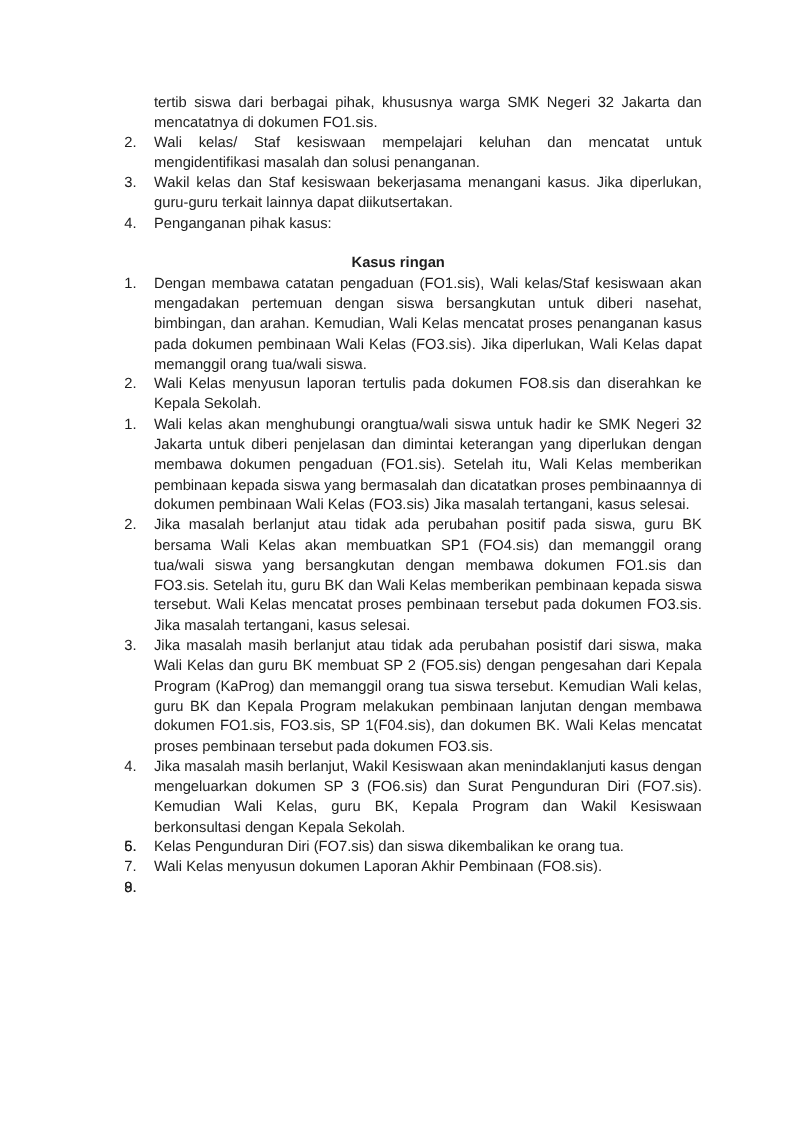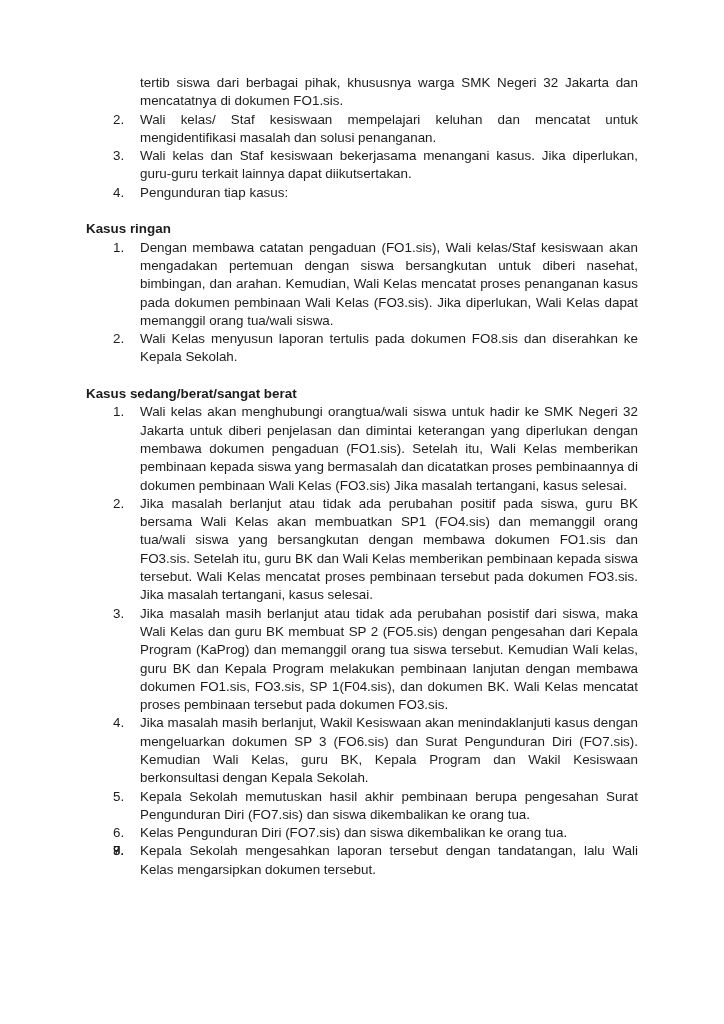--- a/index.html
+++ b/index.html
@@ -12,21 +12,21 @@
     width: 724px;
     height: 1024px;
     background: #ffffff;
     overflow: hidden;
     font-family: "Liberation Sans", sans-serif;
     color: #1d1d1d;
   }
   .content {
     position: absolute;
     left: 86px;
-    top: 74px;
+    top: 84px;
     width: 552px;
     font-size: 13.4px;
     line-height: 18.3px;
   }
   .para-hang {
     margin: 0;
     padding-left: 54px;
     text-align: justify;
   }
   .num-list {
@@ -41,94 +41,93 @@
   .num-item .num {
     position: absolute;
     left: 27px;
     top: 0;
   }
   .heading {
     margin: 18.3px 0 0 0;
     font-size: 13.4px;
     line-height: 18.3px;
     font-weight: 700;
-    text-align: left;
+    text-align: center;
   }
 </style>
 </head>
 <body>
 
 <div class="page">
   <div class="content">
 
     <p class="para-hang">tertib siswa dari berbagai pihak, khususnya warga SMK Negeri 32 Jakarta dan mencatatnya di dokumen FO1.sis.</p>
 
     <div class="num-list">
 
         <div class="num-item">
           <span class="num">2.</span><span class="txt">Wali kelas/ Staf kesiswaan mempelajari keluhan dan mencatat untuk mengidentifikasi masalah dan solusi penanganan.</span>
         </div>
 
         <div class="num-item">
-          <span class="num">3.</span><span class="txt">Wali kelas dan Staf kesiswaan bekerjasama menangani kasus. Jika diperlukan, guru-guru terkait lainnya dapat diikutsertakan.</span>
+          <span class="num">3.</span><span class="txt">Wakil kelas dan Staf kesiswaan bekerjasama menangani kasus. Jika diperlukan, guru-guru terkait lainnya dapat diikutsertakan.</span>
         </div>
 
         <div class="num-item">
-          <span class="num">4.</span><span class="txt">Pengunduran tiap kasus:</span>
+          <span class="num">4.</span><span class="txt">Penganganan pihak kasus:</span>
         </div>
       </div>
 
     <h2 class="heading">Kasus ringan</h2>
 
     <div class="num-list">
 
         <div class="num-item">
           <span class="num">1.</span><span class="txt">Dengan membawa catatan pengaduan (FO1.sis), Wali kelas/Staf kesiswaan akan mengadakan pertemuan dengan siswa bersangkutan untuk diberi nasehat, bimbingan, dan arahan. Kemudian, Wali Kelas mencatat proses penanganan kasus pada dokumen pembinaan Wali Kelas (FO3.sis). Jika diperlukan, Wali Kelas dapat memanggil orang tua/wali siswa.</span>
         </div>
 
         <div class="num-item">
           <span class="num">2.</span><span class="txt">Wali Kelas menyusun laporan tertulis pada dokumen FO8.sis dan diserahkan ke Kepala Sekolah.</span>
         </div>
       </div>
 
-    <h2 class="heading">Kasus sedang/berat/sangat berat</h2>
 
     <div class="num-list">
 
         <div class="num-item">
           <span class="num">1.</span><span class="txt">Wali kelas akan menghubungi orangtua/wali siswa untuk hadir ke SMK Negeri 32 Jakarta untuk diberi penjelasan dan dimintai keterangan yang diperlukan dengan membawa dokumen pengaduan (FO1.sis). Setelah itu, Wali Kelas memberikan pembinaan kepada siswa yang bermasalah dan dicatatkan proses pembinaannya di dokumen pembinaan Wali Kelas (FO3.sis) Jika masalah tertangani, kasus selesai.</span>
         </div>
 
         <div class="num-item">
           <span class="num">2.</span><span class="txt">Jika masalah berlanjut atau tidak ada perubahan positif pada siswa, guru BK bersama Wali Kelas akan membuatkan SP1 (FO4.sis) dan memanggil orang tua/wali siswa yang bersangkutan dengan membawa dokumen FO1.sis dan FO3.sis. Setelah itu, guru BK dan Wali Kelas memberikan pembinaan kepada siswa tersebut. Wali Kelas mencatat proses pembinaan tersebut pada dokumen FO3.sis. Jika masalah tertangani, kasus selesai.</span>
         </div>
 
         <div class="num-item">
           <span class="num">3.</span><span class="txt">Jika masalah masih berlanjut atau tidak ada perubahan posistif dari siswa, maka Wali Kelas dan guru BK membuat SP 2 (FO5.sis) dengan pengesahan dari Kepala Program (KaProg) dan memanggil orang tua siswa tersebut. Kemudian Wali kelas, guru BK dan Kepala Program melakukan pembinaan lanjutan dengan membawa dokumen FO1.sis, FO3.sis, SP 1(F04.sis), dan dokumen BK. Wali Kelas mencatat proses pembinaan tersebut pada dokumen FO3.sis.</span>
         </div>
 
         <div class="num-item">
           <span class="num">4.</span><span class="txt">Jika masalah masih berlanjut, Wakil Kesiswaan akan menindaklanjuti kasus dengan mengeluarkan dokumen SP 3 (FO6.sis) dan Surat Pengunduran Diri (FO7.sis). Kemudian Wali Kelas, guru BK, Kepala Program dan Wakil Kesiswaan berkonsultasi dengan Kepala Sekolah.</span>
         </div>
 
         <div class="num-item">
-          <span class="num">5.</span><span class="txt">Kepala Sekolah memutuskan hasil akhir pembinaan berupa pengesahan Surat Pengunduran Diri (FO7.sis) dan siswa dikembalikan ke orang tua.</span>
+          <span class="num">5.</span>
         </div>
 
         <div class="num-item">
           <span class="num">6.</span><span class="txt">Kelas Pengunduran Diri (FO7.sis) dan siswa dikembalikan ke orang tua.</span>
         </div>
 
         <div class="num-item">
-          <span class="num">7.</span>
+          <span class="num">7.</span><span class="txt">Wali Kelas menyusun dokumen Laporan Akhir Pembinaan (FO8.sis).</span>
         </div>
 
         <div class="num-item">
           <span class="num">8.</span>
         </div>
 
         <div class="num-item">
-          <span class="num">9.</span><span class="txt">Kepala Sekolah mengesahkan laporan tersebut dengan tandatangan, lalu Wali Kelas mengarsipkan dokumen tersebut.</span>
+          <span class="num">9.</span>
         </div>
       </div>
 
   </div>
 </div>
 
 </body></html>

